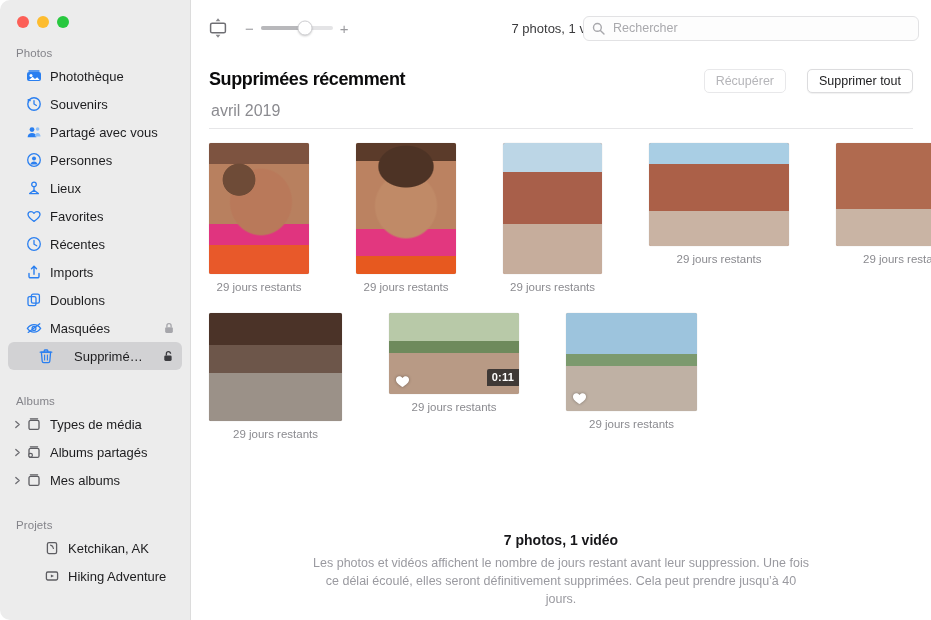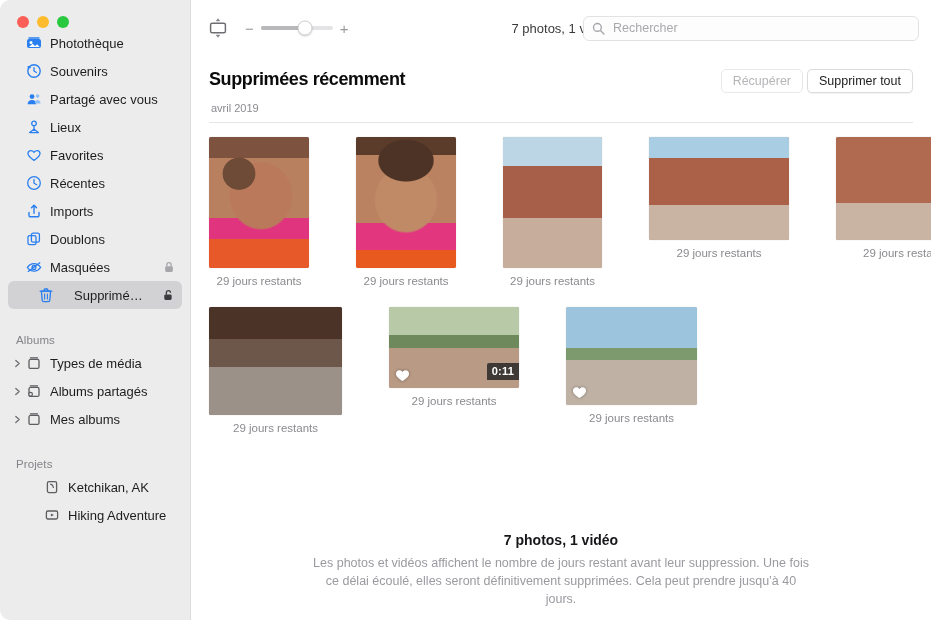--- a/index.html
+++ b/index.html
@@ -176,38 +176,38 @@
   .page-title {
     font-size: 18px;
     font-weight: bold;
     color: #0b0b0c;
     letter-spacing: -0.4px;
     line-height: 34px;
   }
   .title-actions {
     margin-left: auto;
     display: flex;
-    gap: 4px;
+    gap: 21px;
     padding-top: 7px;
   }
   .btn {
     height: 22px;
     padding: 0 11px;
     border-radius: 5px;
     background: #ffffff;
     border: 1px solid #dcdcde;
     font-size: 12.5px;
     color: #1d1d1f;
     display: flex; align-items: center;
     box-shadow: 0 0.5px 1px rgba(0,0,0,0.06);
   }
   .btn.disabled { color: #b5b5b9; border-color: #e8e8ea; box-shadow: none; }
 
   .month {
-    font-size: 11px;
+    font-size: 16px;
     color: #8b8b90;
     padding: 6px 0 8px 2px;
   }
   .divider { height: 1px; background: #e6e6e8; }
 
   
   .grid-row {
     display: flex;
     align-items: flex-start;
     gap: 0;
@@ -321,20 +321,21 @@
 
 <div class="window">
 
   <div class="sidebar">
     <div class="traffic">
       <div class="light red"></div>
       <div class="light yellow"></div>
       <div class="light green"></div>
     </div>
     <div id="sidebar-body">
+        <div class="sb-section first">Photos</div>
         <div class="sb-row">
           <span class="disc empty"></span>
           <span class="ico">
             <svg width="16" height="16" viewBox="0 0 16 16" fill="none">
               <rect x="1" y="4" width="14" height="9" rx="2" fill="#2a7ff0"></rect>
               <circle cx="5" cy="7.6" r="1.5" fill="#fff"></circle>
               <path d="M3 12 L6.6 8.8 L9 11 L11.2 9.2 L13.6 12 Z" fill="#fff"></path>
               <path d="M3 3 H13" stroke="#2a7ff0" stroke-width="1.3" stroke-linecap="round"></path>
             </svg>
           </span>
@@ -355,20 +356,31 @@
           <span class="disc empty"></span>
           <span class="ico">
             <svg width="16" height="16" viewBox="0 0 16 16" fill="none">
               <circle cx="6" cy="5.6" r="2.4" fill="#2a7ff0"></circle>
               <path d="M1.6 13.2c0-2.6 2-4.2 4.4-4.2s4.4 1.6 4.4 4.2z" fill="#2a7ff0"></path>
               <circle cx="11.6" cy="5" r="1.8" fill="#8fc0f7"></circle>
               <path d="M8.8 12.4c0-2 1.3-3.3 2.9-3.3s2.8 1.3 2.8 3.3z" fill="#8fc0f7"></path>
             </svg>
           </span>
           <span class="lbl">Partagé avec vous</span>
+        </div>
+        <div class="sb-row">
+          <span class="disc empty"></span>
+          <span class="ico">
+            <svg width="16" height="16" viewBox="0 0 16 16" fill="none">
+              <circle cx="8" cy="8" r="6.3" stroke="#2a7ff0" stroke-width="1.3"></circle>
+              <circle cx="8" cy="6.4" r="2" fill="#2a7ff0"></circle>
+              <path d="M4.3 12.6c.5-2 1.9-3 3.7-3s3.2 1 3.7 3" fill="#2a7ff0"></path>
+            </svg>
+          </span>
+          <span class="lbl">Personnes</span>
         </div>
         <div class="sb-row">
           <span class="disc empty"></span>
           <span class="ico">
             <svg width="16" height="16" viewBox="0 0 16 16" fill="none">
               <circle cx="8" cy="4.4" r="2.3" stroke="#2a7ff0" stroke-width="1.3"></circle>
               <path d="M8 6.7 V11" stroke="#2a7ff0" stroke-width="1.3" stroke-linecap="round"></path>
               <path d="M3.6 13.6 L8 10.3 L12.4 13.6 Z" stroke="#2a7ff0" stroke-width="1.3" stroke-linejoin="round" fill="none"></path>
             </svg>
           </span>

